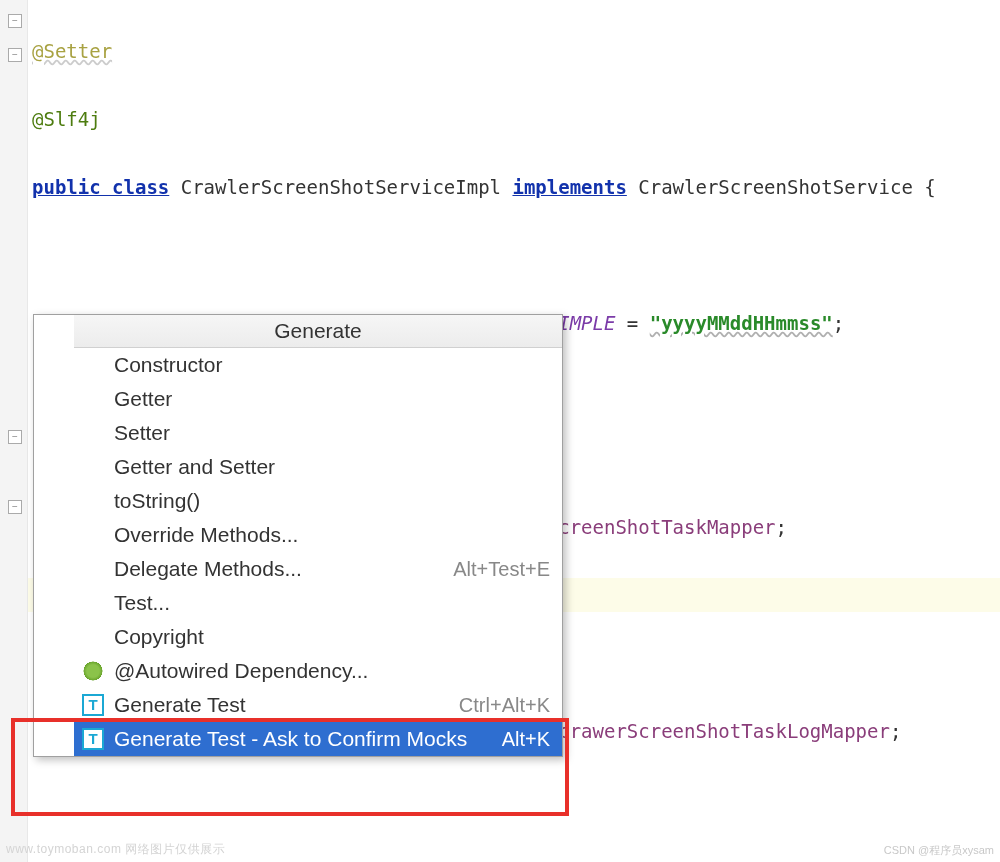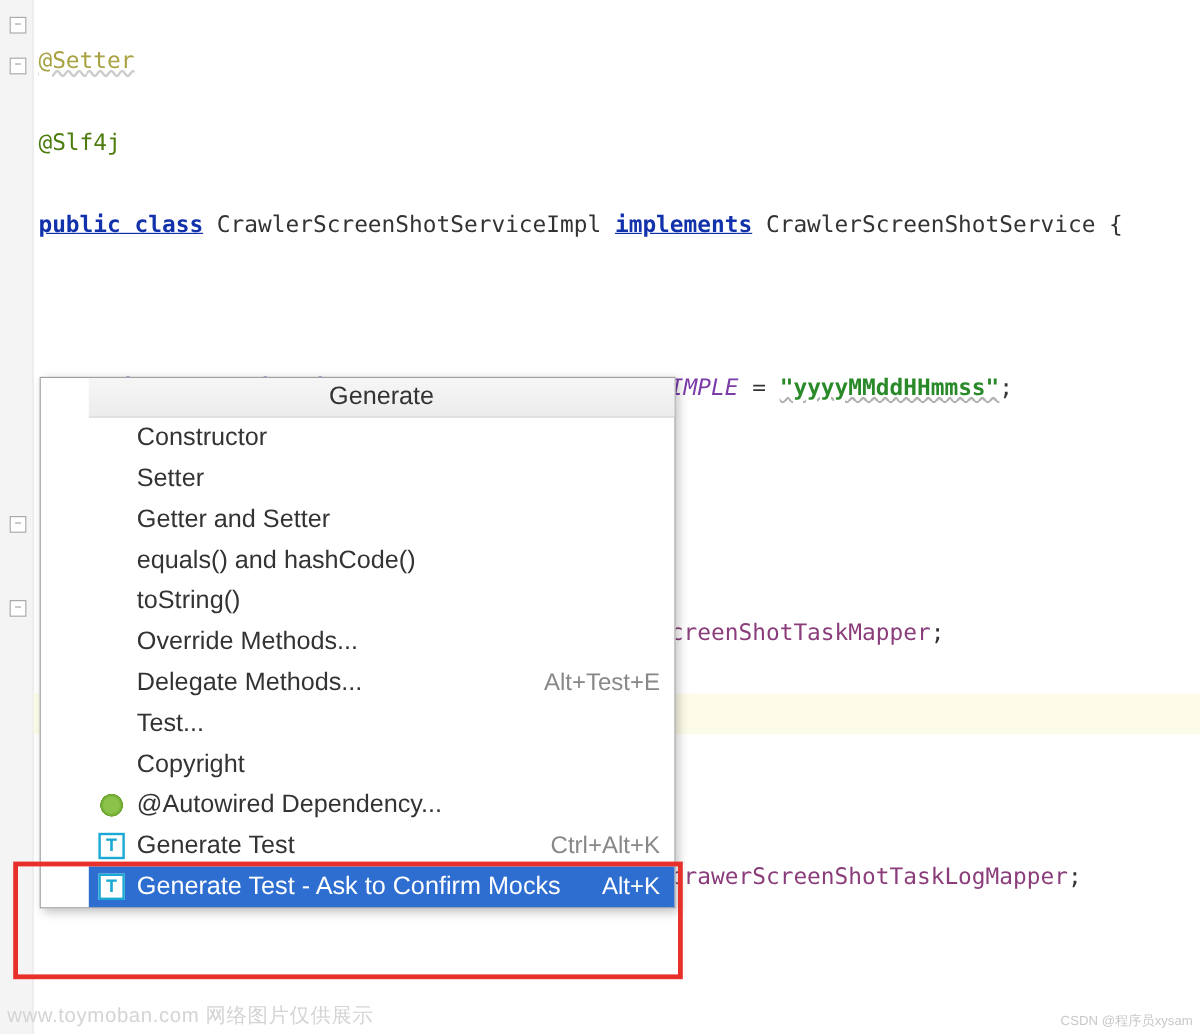--- a/index.html
+++ b/index.html
@@ -117,21 +117,21 @@
   top: 718px;
   width: 558px;
   height: 98px;
   pointer-events: none;
 }
 .watermark-left {
   position: absolute;
   left: 6px;
   bottom: 4px;
   color: #d4d4d4;
-  font-size: 17px;
+  font-size: 12px;
   font-family: Arial, sans-serif;
   letter-spacing: 0.5px;
 }
 .watermark-right {
   position: absolute;
   right: 6px;
   bottom: 4px;
   color: #c8c8c8;
   font-size: 11px;
   font-family: Arial, sans-serif;
@@ -175,29 +175,29 @@
 
 </div>
 
 <div class="popup">
   <div class="popup-header">Generate</div>
   <div class="popup-item">
       <span>Constructor</span>
       <span class="shortcut"></span>
     </div>
   <div class="popup-item">
+      <span>Getter</span>
+      <span class="shortcut"></span>
+    </div>
+  <div class="popup-item">
       <span>Setter</span>
       <span class="shortcut"></span>
     </div>
   <div class="popup-item">
       <span>Getter and Setter</span>
-      <span class="shortcut"></span>
-    </div>
-  <div class="popup-item">
-      <span>equals() and hashCode()</span>
       <span class="shortcut"></span>
     </div>
   <div class="popup-item">
       <span>toString()</span>
       <span class="shortcut"></span>
     </div>
   <div class="popup-item">
       <span>Override Methods...</span>
       <span class="shortcut"></span>
     </div>

